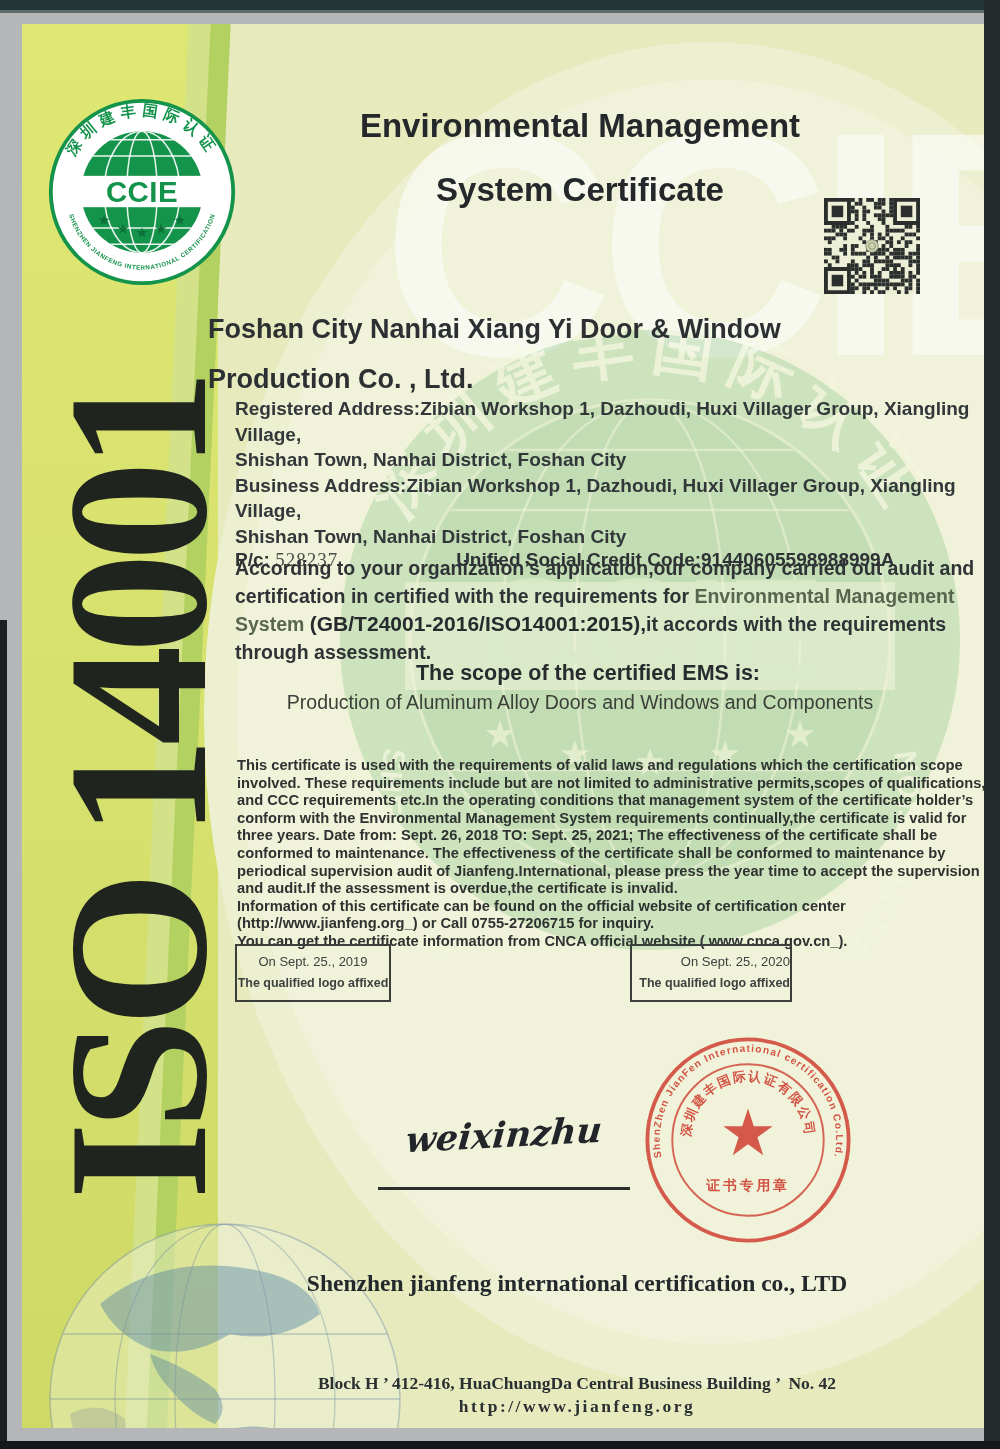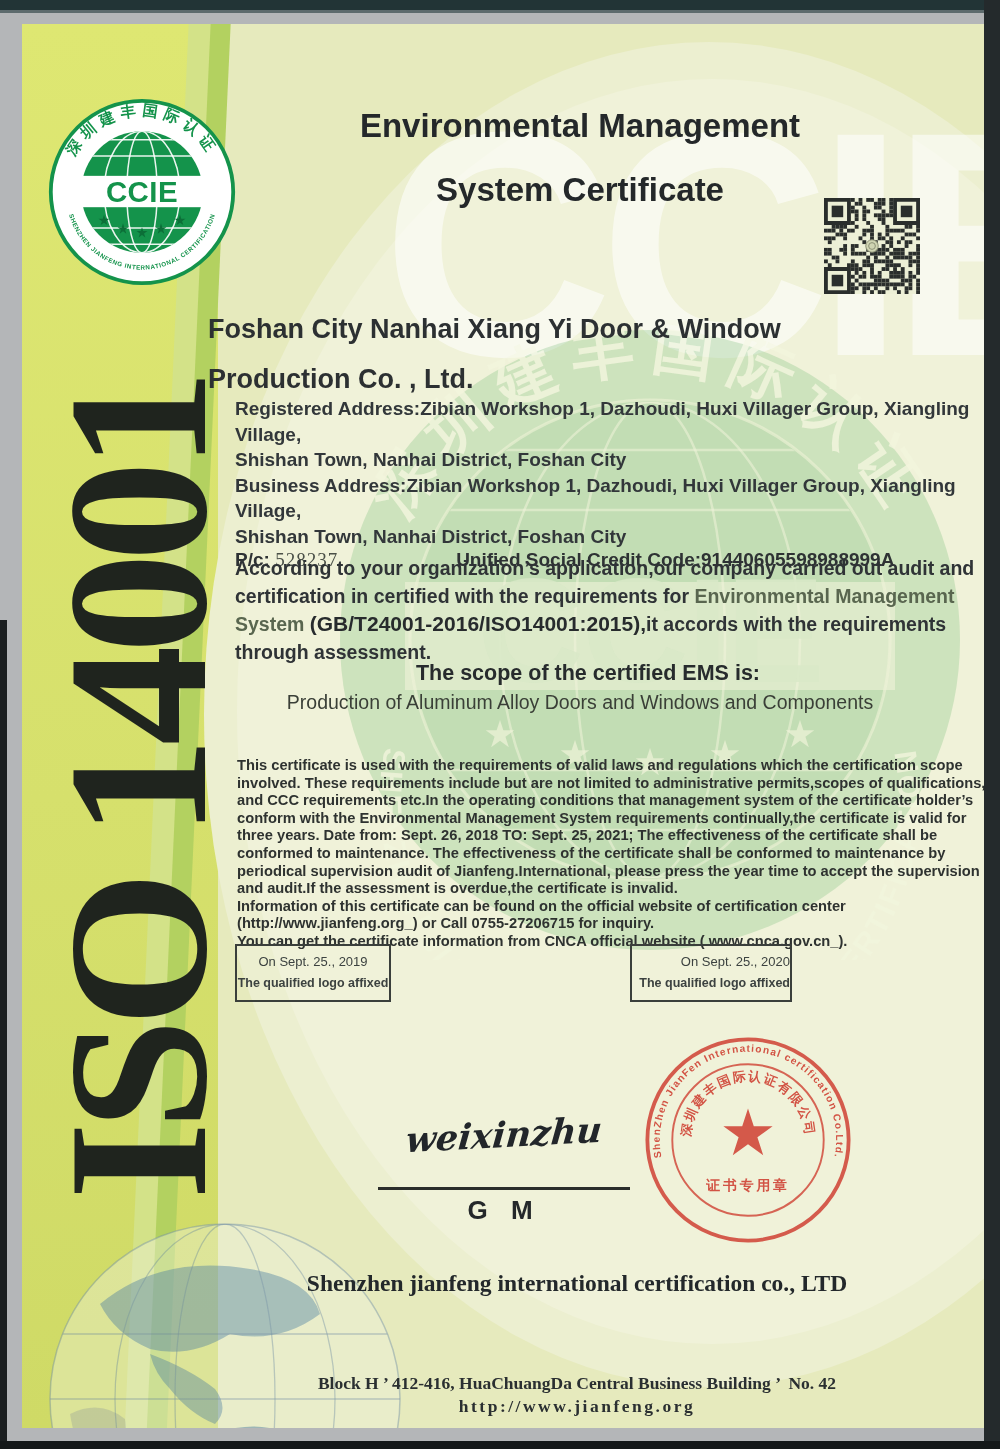--- a/index.html
+++ b/index.html
@@ -517,21 +517,20 @@
       <div class="d">On Sept. 25., 2019</div>
       <div class="c">The qualified logo affixed</div>
     </div>
     <div class="abs lbox lbox2">
       <div class="d">On Sept. 25., 2020</div>
       <div class="c">The qualified logo affixed</div>
     </div>
 
     <div class="abs sig-name">weixinzhu</div>
     <div class="abs sig-line"></div>
-    <div class="abs sig-title">G M</div>
 
     <svg class="abs seal" viewBox="-120 -120 240 240">
       <defs>
         <path id="sealRing" d="M -65,65 A 92,92 0 1 1 65,65" fill="none"></path>
         <path id="sealInner" d="M -52,28 A 60,60 0 1 1 52,28" fill="none"></path>
       </defs>
       <circle cx="0" cy="0" r="105" fill="none" stroke="#ce392c" stroke-width="4" opacity="0.9"></circle>
       <circle cx="0" cy="0" r="79" fill="none" stroke="#ce392c" stroke-width="2" opacity="0.85"></circle>
       <text font-size="10.6" font-weight="700" fill="#ce392c" letter-spacing="1.2" opacity="0.95">
         <textPath href="#sealRing" startOffset="50%" text-anchor="middle">ShenZhen JianFen International certification Co.Ltd.</textPath>

